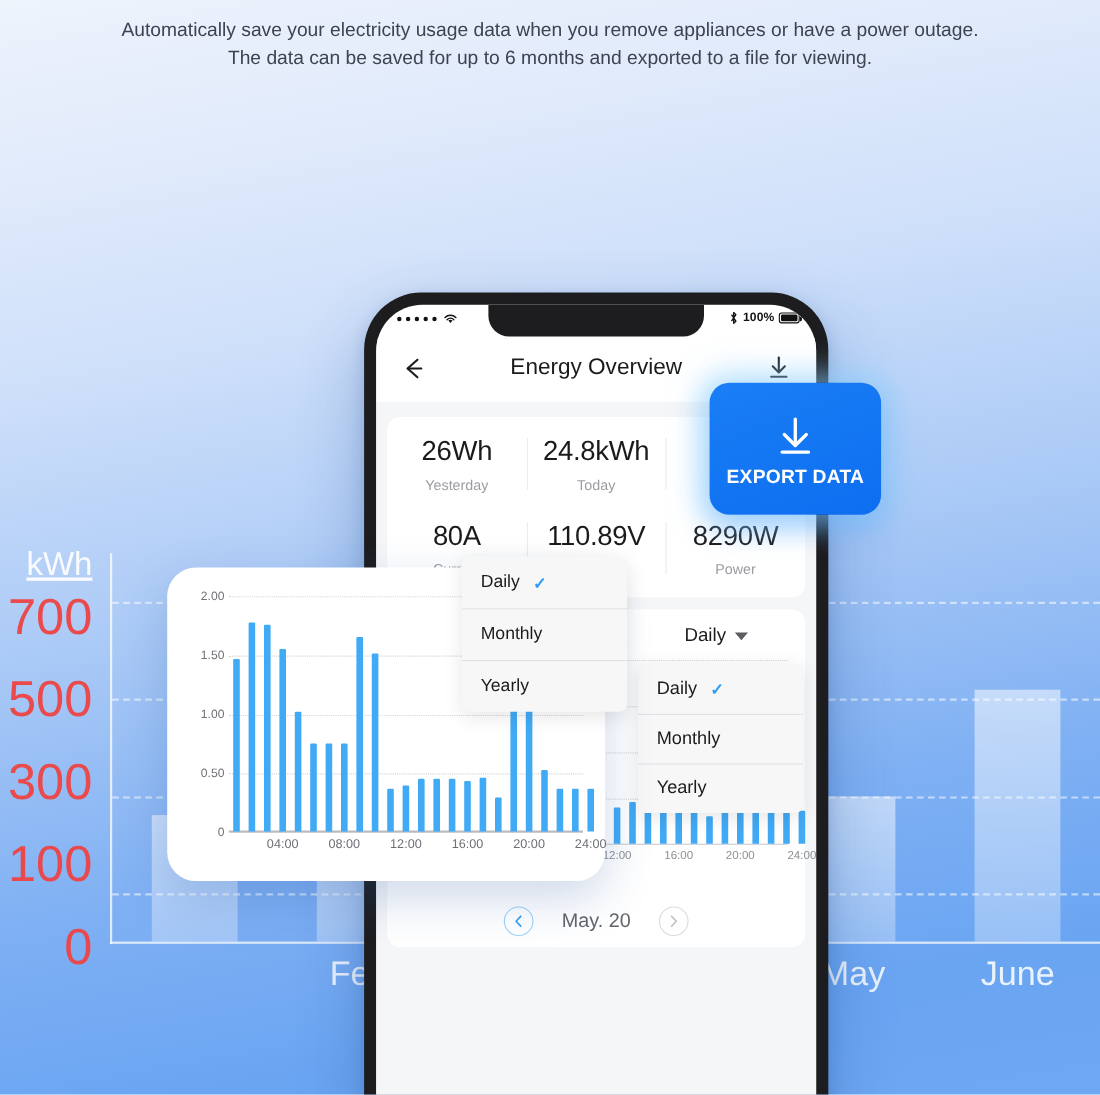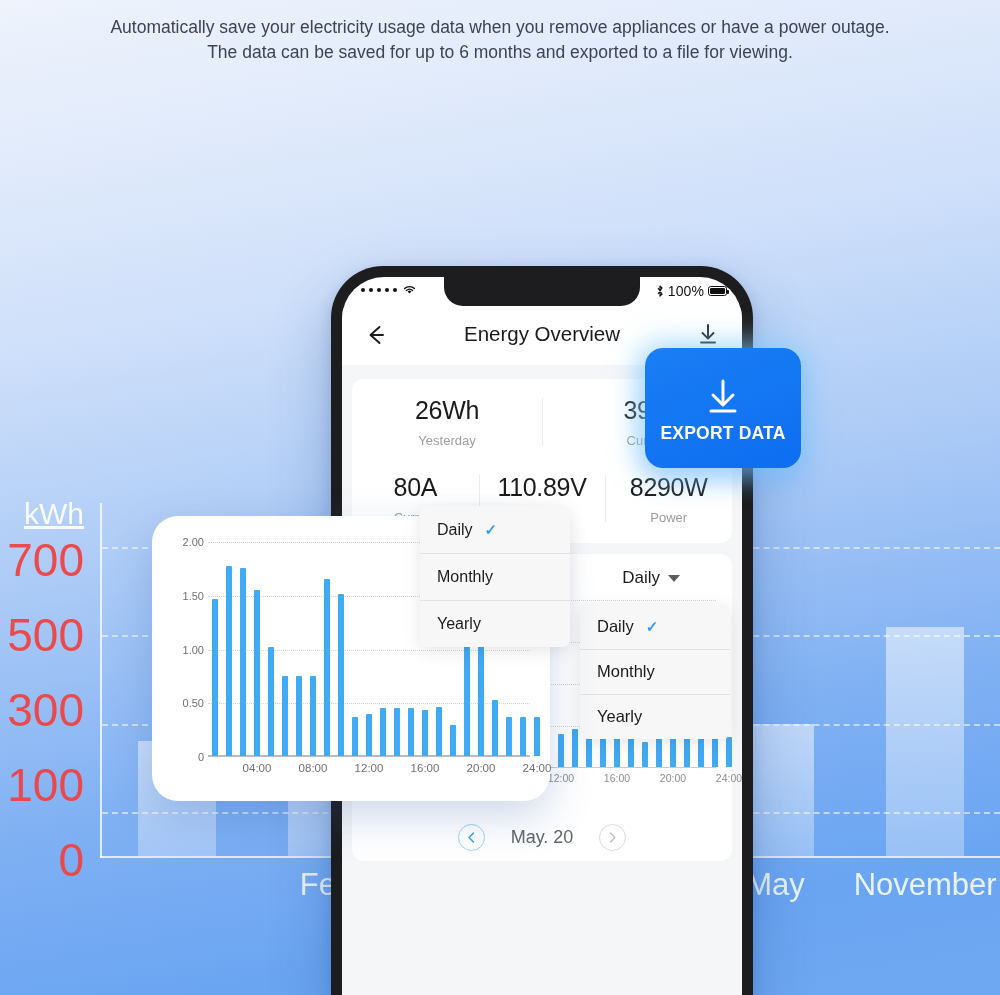--- a/index.html
+++ b/index.html
@@ -47,21 +47,21 @@
     border-radius:42px 42px 0 0; overflow:hidden;
   }
   .notch {
     position:absolute; left:50%; transform:translateX(-50%); top:0;
     width:196px; height:29px; background:#1d1d1f; border-radius:0 0 19px 19px; z-index:8;
   }
   .statusbar { position:absolute; top:0; left:0; width:100%; height:30px; z-index:7; }
   .sb-left { position:absolute; left:19px; top:8px; display:flex; align-items:center; gap:4px; }
   .dot { width:4px; height:4px; border-radius:50%; background:#111; }
   .sb-right { position:absolute; right:15px; top:6px; display:flex; align-items:center; gap:4px; }
-  .sb-pct { font-size:14px; font-weight:400; color:#111; letter-spacing:.1px; }
+  .sb-pct { font-size:11px; font-weight:700; color:#111; letter-spacing:.1px; }
   .batt { width:19px; height:10px; border:1.4px solid #111; border-radius:2.6px; position:relative; }
   .batt:after { content:''; position:absolute; right:-3.4px; top:2.6px; width:2px; height:4px;
                 background:#111; border-radius:0 1px 1px 0; }
   .batt i { position:absolute; left:1.3px; top:1.3px; bottom:1.3px; width:14.5px; background:#111; border-radius:1.2px; display:block; }
 
   .navbar { position:absolute; top:30px; left:0; width:100%; height:58px; background:#fff; z-index:6; }
   .nav-back { position:absolute; left:20px; top:14px; width:28px; height:28px; cursor:pointer; }
   .nav-title { position:absolute; left:0; top:15px; width:100%; text-align:center;
                font-size:20.5px; color:#1b1b1b; font-weight:400; }
   .nav-dl { position:absolute; right:22px; top:15px; width:24px; height:26px; cursor:pointer; }
@@ -163,21 +163,21 @@
       <div class="bg-bar" style="left: 335.253px; width: 77.8267px; height: 123.55px;"></div>
       <div class="bg-bar" style="left: 484.92px; width: 77.8267px; height: 66.1875px;"></div>
       <div class="bg-bar" style="left: 634.587px; width: 77.8267px; height: 132.375px;"></div>
       <div class="bg-bar" style="left: 784.253px; width: 77.8267px; height: 229.45px;"></div>
     </div>
   <div class="bg-xlabels" id="bgX">
       <div class="bg-xlab" style="left: 149.667px; width: 149.667px;">Feb</div>
       <div class="bg-xlab" style="left: 299.333px; width: 149.667px;">Mar</div>
       <div class="bg-xlab" style="left: 449px; width: 149.667px;">Apr</div>
       <div class="bg-xlab" style="left: 598.667px; width: 149.667px;">May</div>
-      <div class="bg-xlab" style="left: 748.333px; width: 149.667px;">November</div>
+      <div class="bg-xlab" style="left: 748.333px; width: 149.667px;">June</div>
     </div>
 </div>
 
 <div class="hero">
   <div class="hero-sub">Automatically save your electricity usage data when you remove appliances or have a power outage.</div>
   <div class="hero-sub" style="margin-top:2px">The data can be saved for up to 6 months and exported to a file for viewing.</div>
 </div>
 
 <div class="phone">
   <div class="phone-screen">
@@ -225,20 +225,24 @@
       </div>
     </div>
 
     <div class="content">
 
       <div class="stat-card">
         <div class="stat-row">
           <div class="stat-cell">
             <div class="stat-val">26Wh</div>
             <div class="stat-lab">Yesterday</div>
+          </div>
+          <div class="stat-cell">
+            <div class="stat-val">24.8kWh</div>
+            <div class="stat-lab">Today</div>
           </div>
           <div class="stat-cell">
             <div class="stat-val">39</div>
             <div class="stat-lab">Cur</div>
           </div>
         </div>
         <div class="stat-row">
           <div class="stat-cell">
             <div class="stat-val">80A</div>
             <div class="stat-lab">Current</div>

